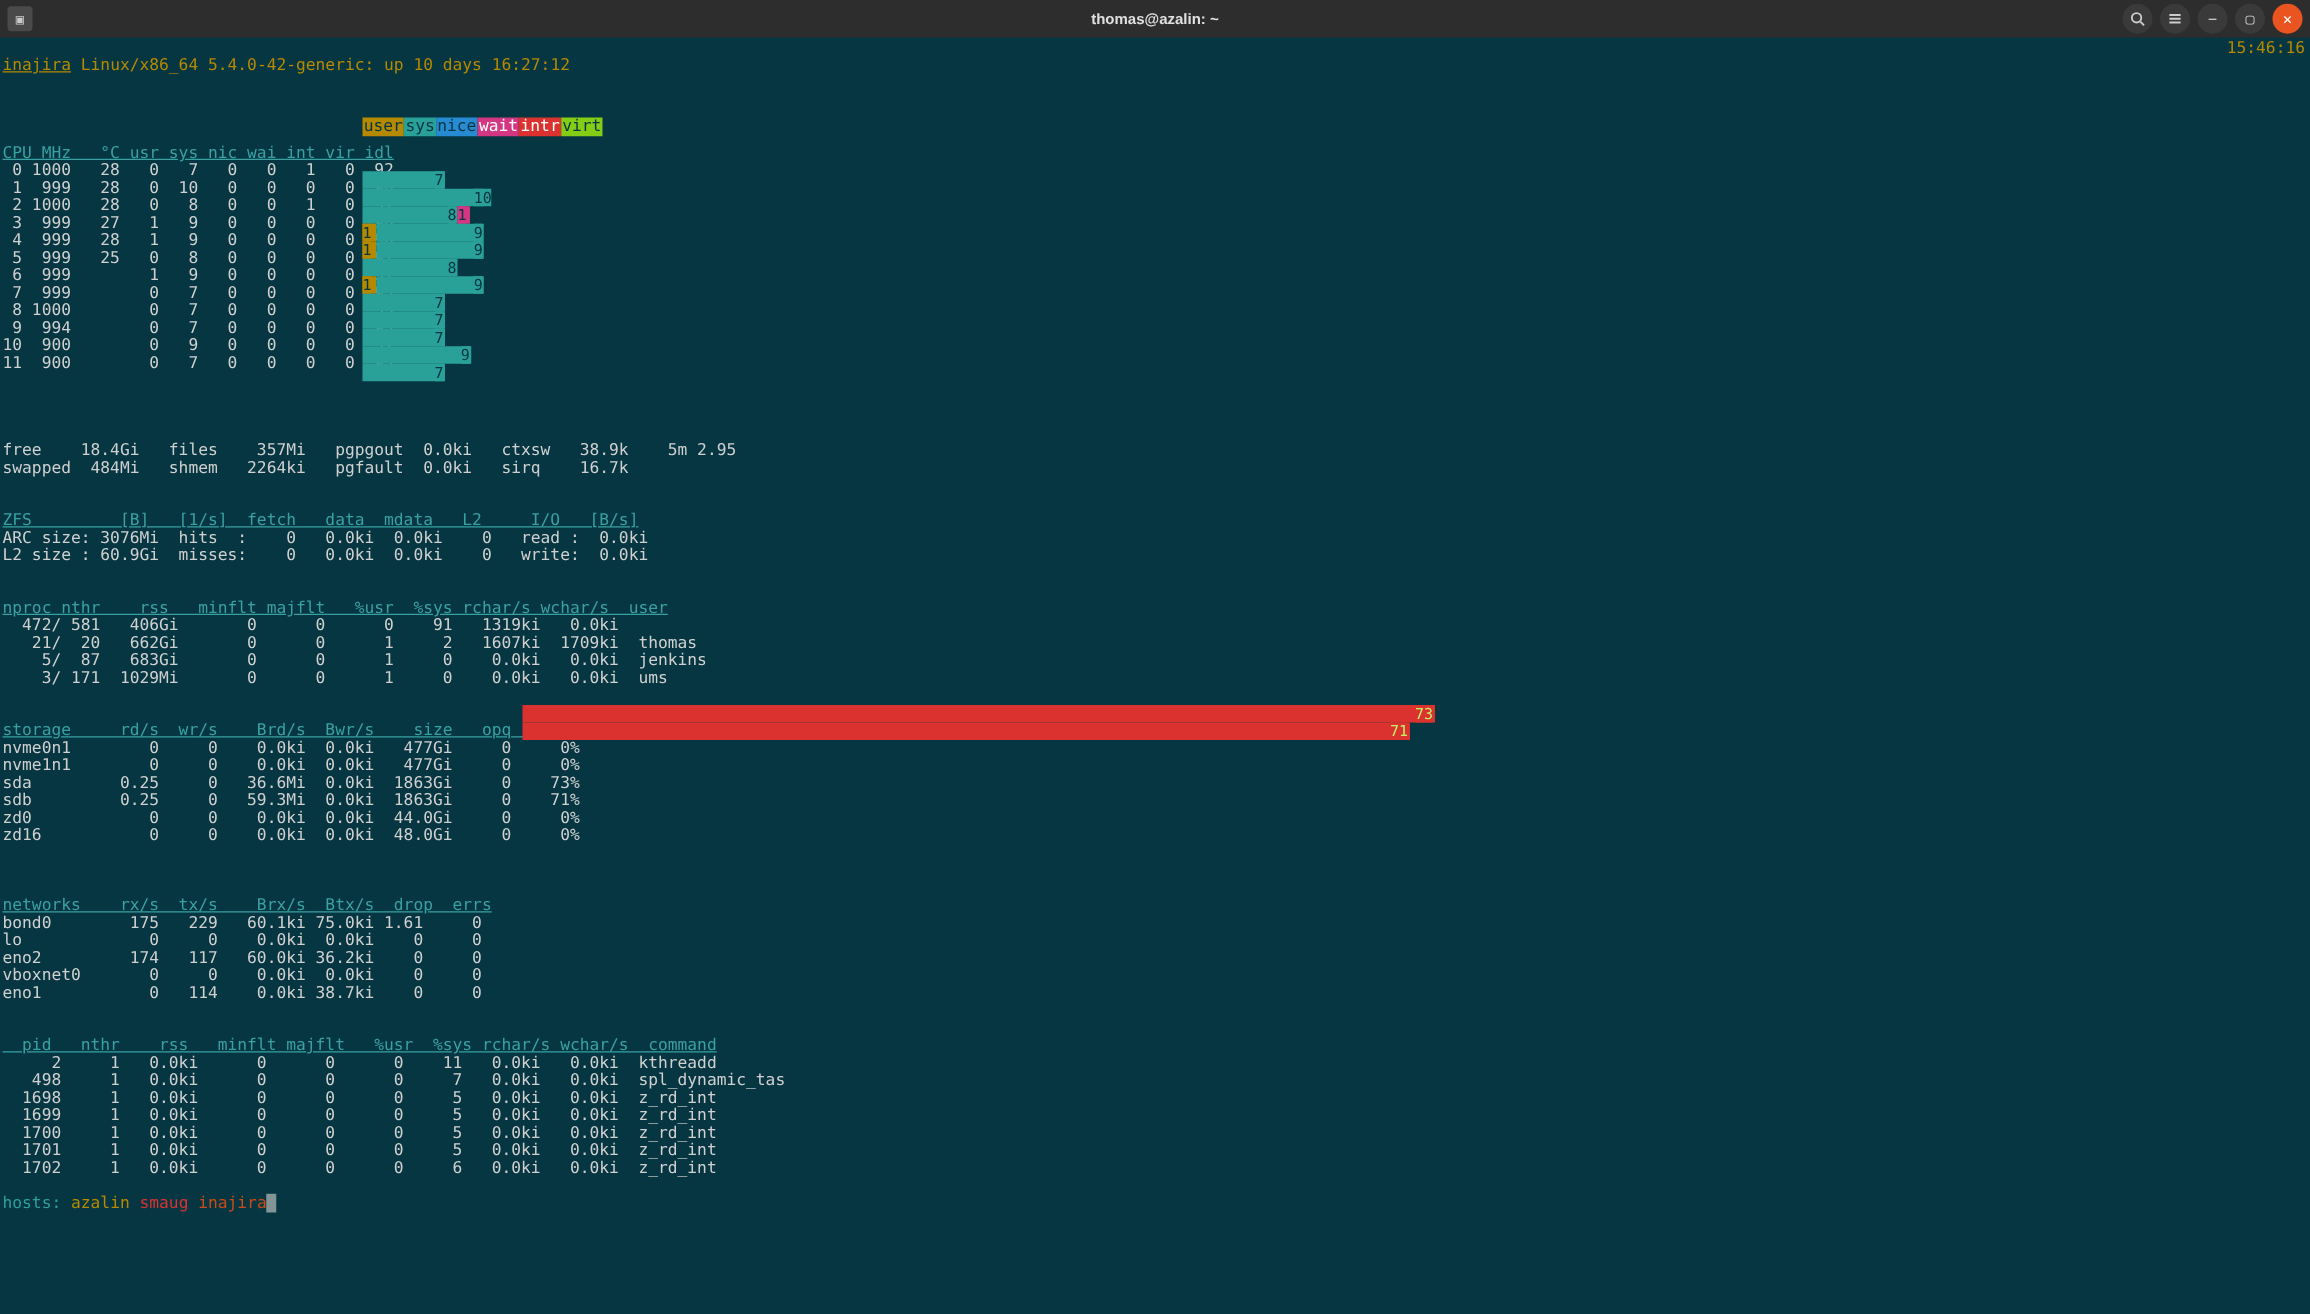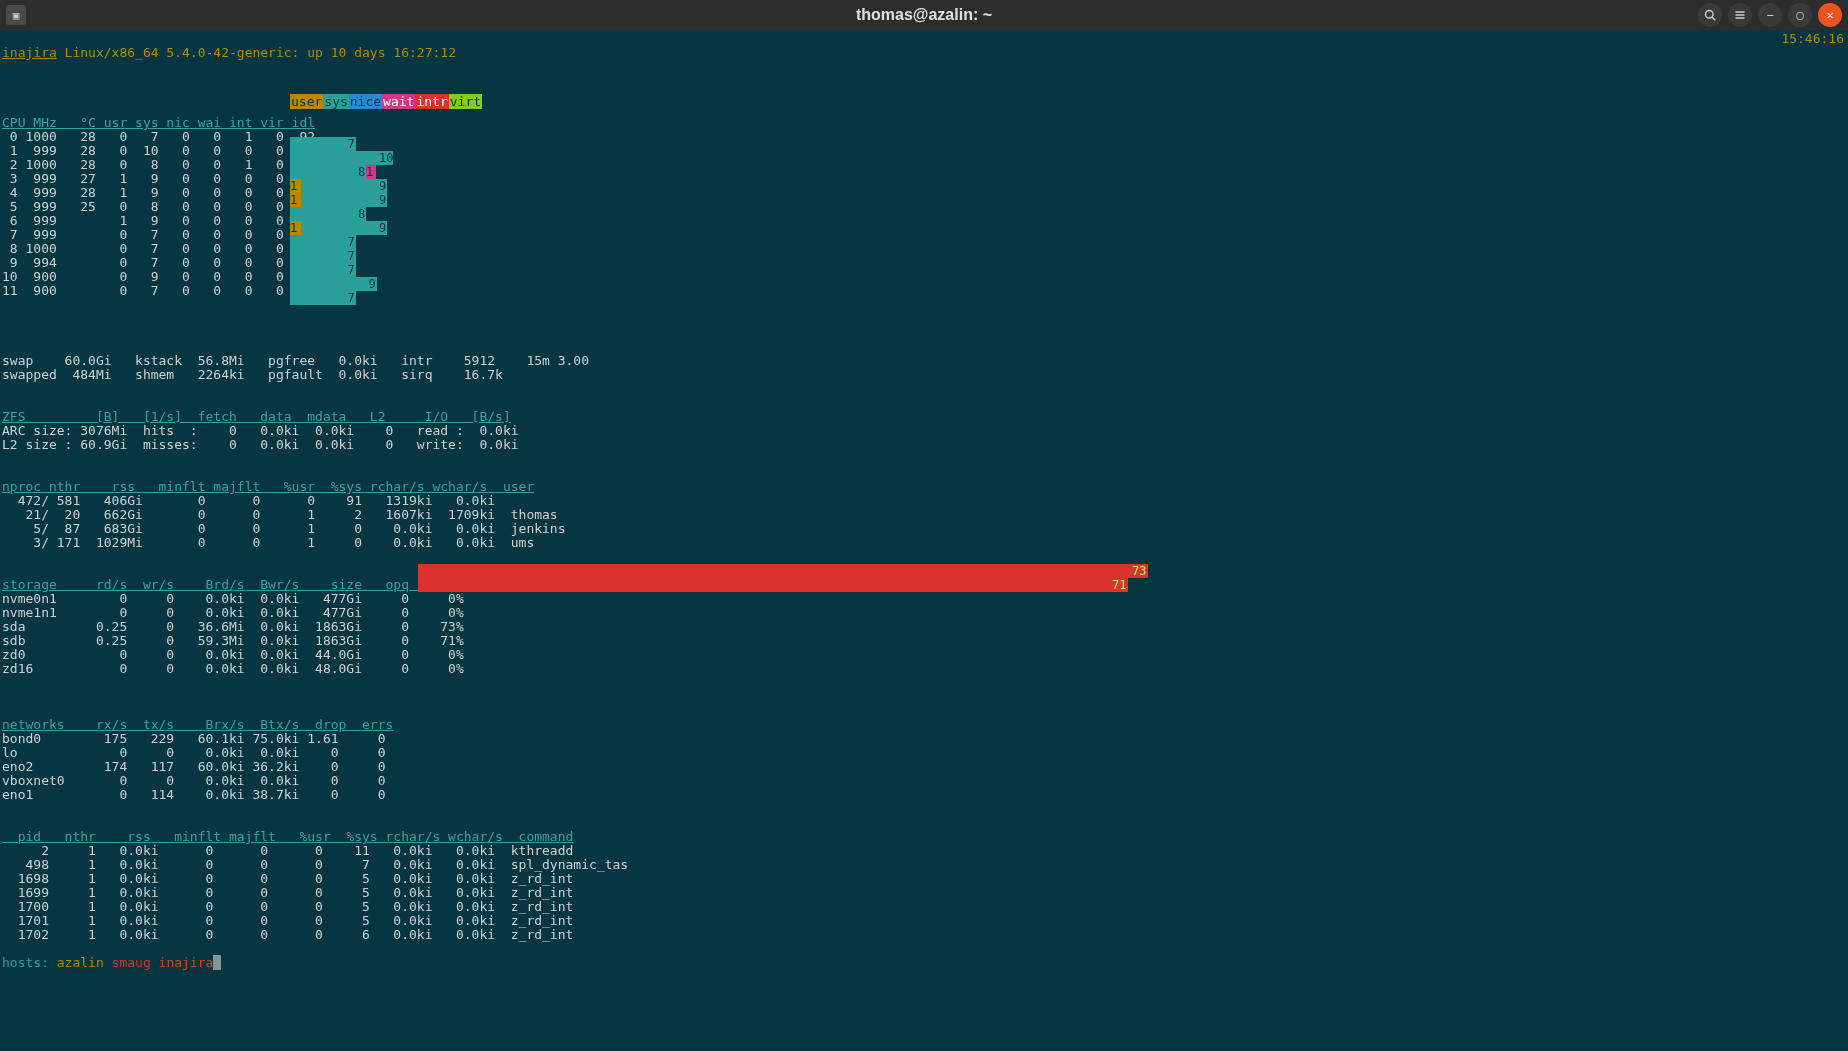--- a/index.html
+++ b/index.html
@@ -25,21 +25,21 @@
     display: flex; align-items: center; justify-content: center;
     color: #ccc;
     font-size: 11px;
   }
   .title {
     position: absolute;
     left: 50%;
     transform: translateX(-50%);
     color: #e0e0e0;
     font-family: sans-serif;
-    font-size: 16px;
+    font-size: 12px;
     font-weight: bold;
   }
   .titlebar-right {
     margin-left: auto;
     display: flex;
     gap: 6px;
     align-items: center;
   }
   .tb-btn {
     width: 24px; height: 24px;
@@ -120,21 +120,21 @@
 <span class="topline"><span class="hostname">inajira</span><span> Linux/x86_64 5.4.0-42-generic: up 10 days 16:27:12</span></span>
 <span class="clock">15:46:16</span>
 <br>
 <br><span class="header">CPU MHz   °C usr sys nic wai int vir idl</span>
 <div id="cpu-rows"><div> 0 1000   28   0   7   0   0   1   0  92</div><div> 1  999   28   0  10   0   0   0   0  90</div><div> 2 1000   28   0   8   0   0   1   0  91</div><div> 3  999   27   1   9   0   0   0   0  90</div><div> 4  999   28   1   9   0   0   0   0  90</div><div> 5  999   25   0   8   0   0   0   0  92</div><div> 6  999        1   9   0   0   0   0  91</div><div> 7  999        0   7   0   0   0   0  93</div><div> 8 1000        0   7   0   0   0   0  93</div><div> 9  994        0   7   0   0   0   0  93</div><div>10  900        0   9   0   0   0   0  91</div><div>11  900        0   7   0   0   0   0  93</div></div>
 <div class="cpubars">
   <div class="legend"><span class="lg-user">user</span><span class="lg-sys">sys</span><span class="lg-nice">nice</span><span class="lg-wait">wait</span><span class="lg-intr">intr</span><span class="lg-virt">virt</span></div>
   <div id="cpu-bars"><div class="bar-row"><div class="bar-sys" style="left:0px;width:65.5px"></div><span class="bar-lbl-sys" style="left:57.5px">7</span></div><div class="bar-row"><div class="bar-sys" style="left:0px;width:97px"></div><span class="bar-lbl-sys" style="left:89px">10</span></div><div class="bar-row"><div class="bar-sys" style="left:0px;width:76px"></div><span class="bar-lbl-sys" style="left:68px">8</span><div class="bar-wait" style="left:76px;width:10px"></div><span class="bar-lbl-wait" style="left:76px">1</span></div><div class="bar-row"><div class="bar-user" style="left:0px;width:10.5px"></div><span class="bar-lbl-user" style="left:0px">1</span><div class="bar-sys" style="left:10.5px;width:86.5px"></div><span class="bar-lbl-sys" style="left:89px">9</span></div><div class="bar-row"><div class="bar-user" style="left:0px;width:10.5px"></div><span class="bar-lbl-user" style="left:0px">1</span><div class="bar-sys" style="left:10.5px;width:86.5px"></div><span class="bar-lbl-sys" style="left:89px">9</span></div><div class="bar-row"><div class="bar-sys" style="left:0px;width:76px"></div><span class="bar-lbl-sys" style="left:68px">8</span></div><div class="bar-row"><div class="bar-user" style="left:0px;width:10.5px"></div><span class="bar-lbl-user" style="left:0px">1</span><div class="bar-sys" style="left:10.5px;width:86.5px"></div><span class="bar-lbl-sys" style="left:89px">9</span></div><div class="bar-row"><div class="bar-sys" style="left:0px;width:65.5px"></div><span class="bar-lbl-sys" style="left:57.5px">7</span></div><div class="bar-row"><div class="bar-sys" style="left:0px;width:65.5px"></div><span class="bar-lbl-sys" style="left:57.5px">7</span></div><div class="bar-row"><div class="bar-sys" style="left:0px;width:65.5px"></div><span class="bar-lbl-sys" style="left:57.5px">7</span></div><div class="bar-row"><div class="bar-sys" style="left:0px;width:86.5px"></div><span class="bar-lbl-sys" style="left:78.5px">9</span></div><div class="bar-row"><div class="bar-sys" style="left:0px;width:65.5px"></div><span class="bar-lbl-sys" style="left:57.5px">7</span></div></div>
 </div>
 <br>
-<div id="mem-rows"><div>swap    60.0Gi   kstack  56.8Mi   pgfree   0.0ki   intr    5912    15m 3.00</div><div>swapped  484Mi   shmem   2264ki   pgfault  0.0ki   sirq    16.7k</div></div>
+<div id="mem-rows"><div>free    18.4Gi   files    357Mi   pgpgout  0.0ki   ctxsw   38.9k    5m 2.95</div><div>swapped  484Mi   shmem   2264ki   pgfault  0.0ki   sirq    16.7k</div></div>
 <br><span class="header">ZFS         [B]   [1/s]  fetch   data  mdata   L2     I/O   [B/s]</span>
 <div id="zfs-rows"><div>ARC size: 3076Mi  hits  :    0   0.0ki  0.0ki    0   read :  0.0ki</div><div>L2 size : 60.9Gi  misses:    0   0.0ki  0.0ki    0   write:  0.0ki</div></div>
 <br><span class="header">nproc nthr    rss   minflt majflt   %usr  %sys rchar/s wchar/s  user</span>
 <div id="nproc-rows"><div>  472/ 581   406Gi       0      0      0    91   1319ki   0.0ki  <system></system></div><div>   21/  20   662Gi       0      0      1     2   1607ki  1709ki  thomas</div><div>    5/  87   683Gi       0      0      1     0    0.0ki   0.0ki  jenkins</div><div>    3/ 171  1029Mi       0      0      1     0    0.0ki   0.0ki  ums</div></div>
 <br><span class="header">storage     rd/s  wr/s    Brd/s  Bwr/s    size   opq   busy</span>
 <div id="storage-rows"><div>nvme0n1        0     0    0.0ki  0.0ki   477Gi     0     0%</div><div>nvme1n1        0     0    0.0ki  0.0ki   477Gi     0     0%</div><div>sda         0.25     0   36.6Mi  0.0ki  1863Gi     0    73%</div><div>sdb         0.25     0   59.3Mi  0.0ki  1863Gi     0    71%</div><div>zd0            0     0    0.0ki  0.0ki  44.0Gi     0     0%</div><div>zd16           0     0    0.0ki  0.0ki  48.0Gi     0     0%</div></div>
 <div class="busybars" id="busy-bars"><div class="busybar-row"></div><div class="busybar-row"></div><div class="busybar-row"><div class="busy-fill" style="width:730px"></div><span class="busy-lbl" style="left:714px">73</span></div><div class="busybar-row"><div class="busy-fill" style="width:710px"></div><span class="busy-lbl" style="left:694px">71</span></div><div class="busybar-row"></div><div class="busybar-row"></div></div>
 <br><span class="header">networks    rx/s  tx/s    Brx/s  Btx/s  drop  errs</span>
 <div id="net-rows"><div>bond0        175   229   60.1ki 75.0ki 1.61     0</div><div>lo             0     0    0.0ki  0.0ki    0     0</div><div>eno2         174   117   60.0ki 36.2ki    0     0</div><div>vboxnet0       0     0    0.0ki  0.0ki    0     0</div><div>eno1           0   114    0.0ki 38.7ki    0     0</div></div>
 <br><span class="header">  pid   nthr    rss   minflt majflt   %usr  %sys rchar/s wchar/s  command</span>

